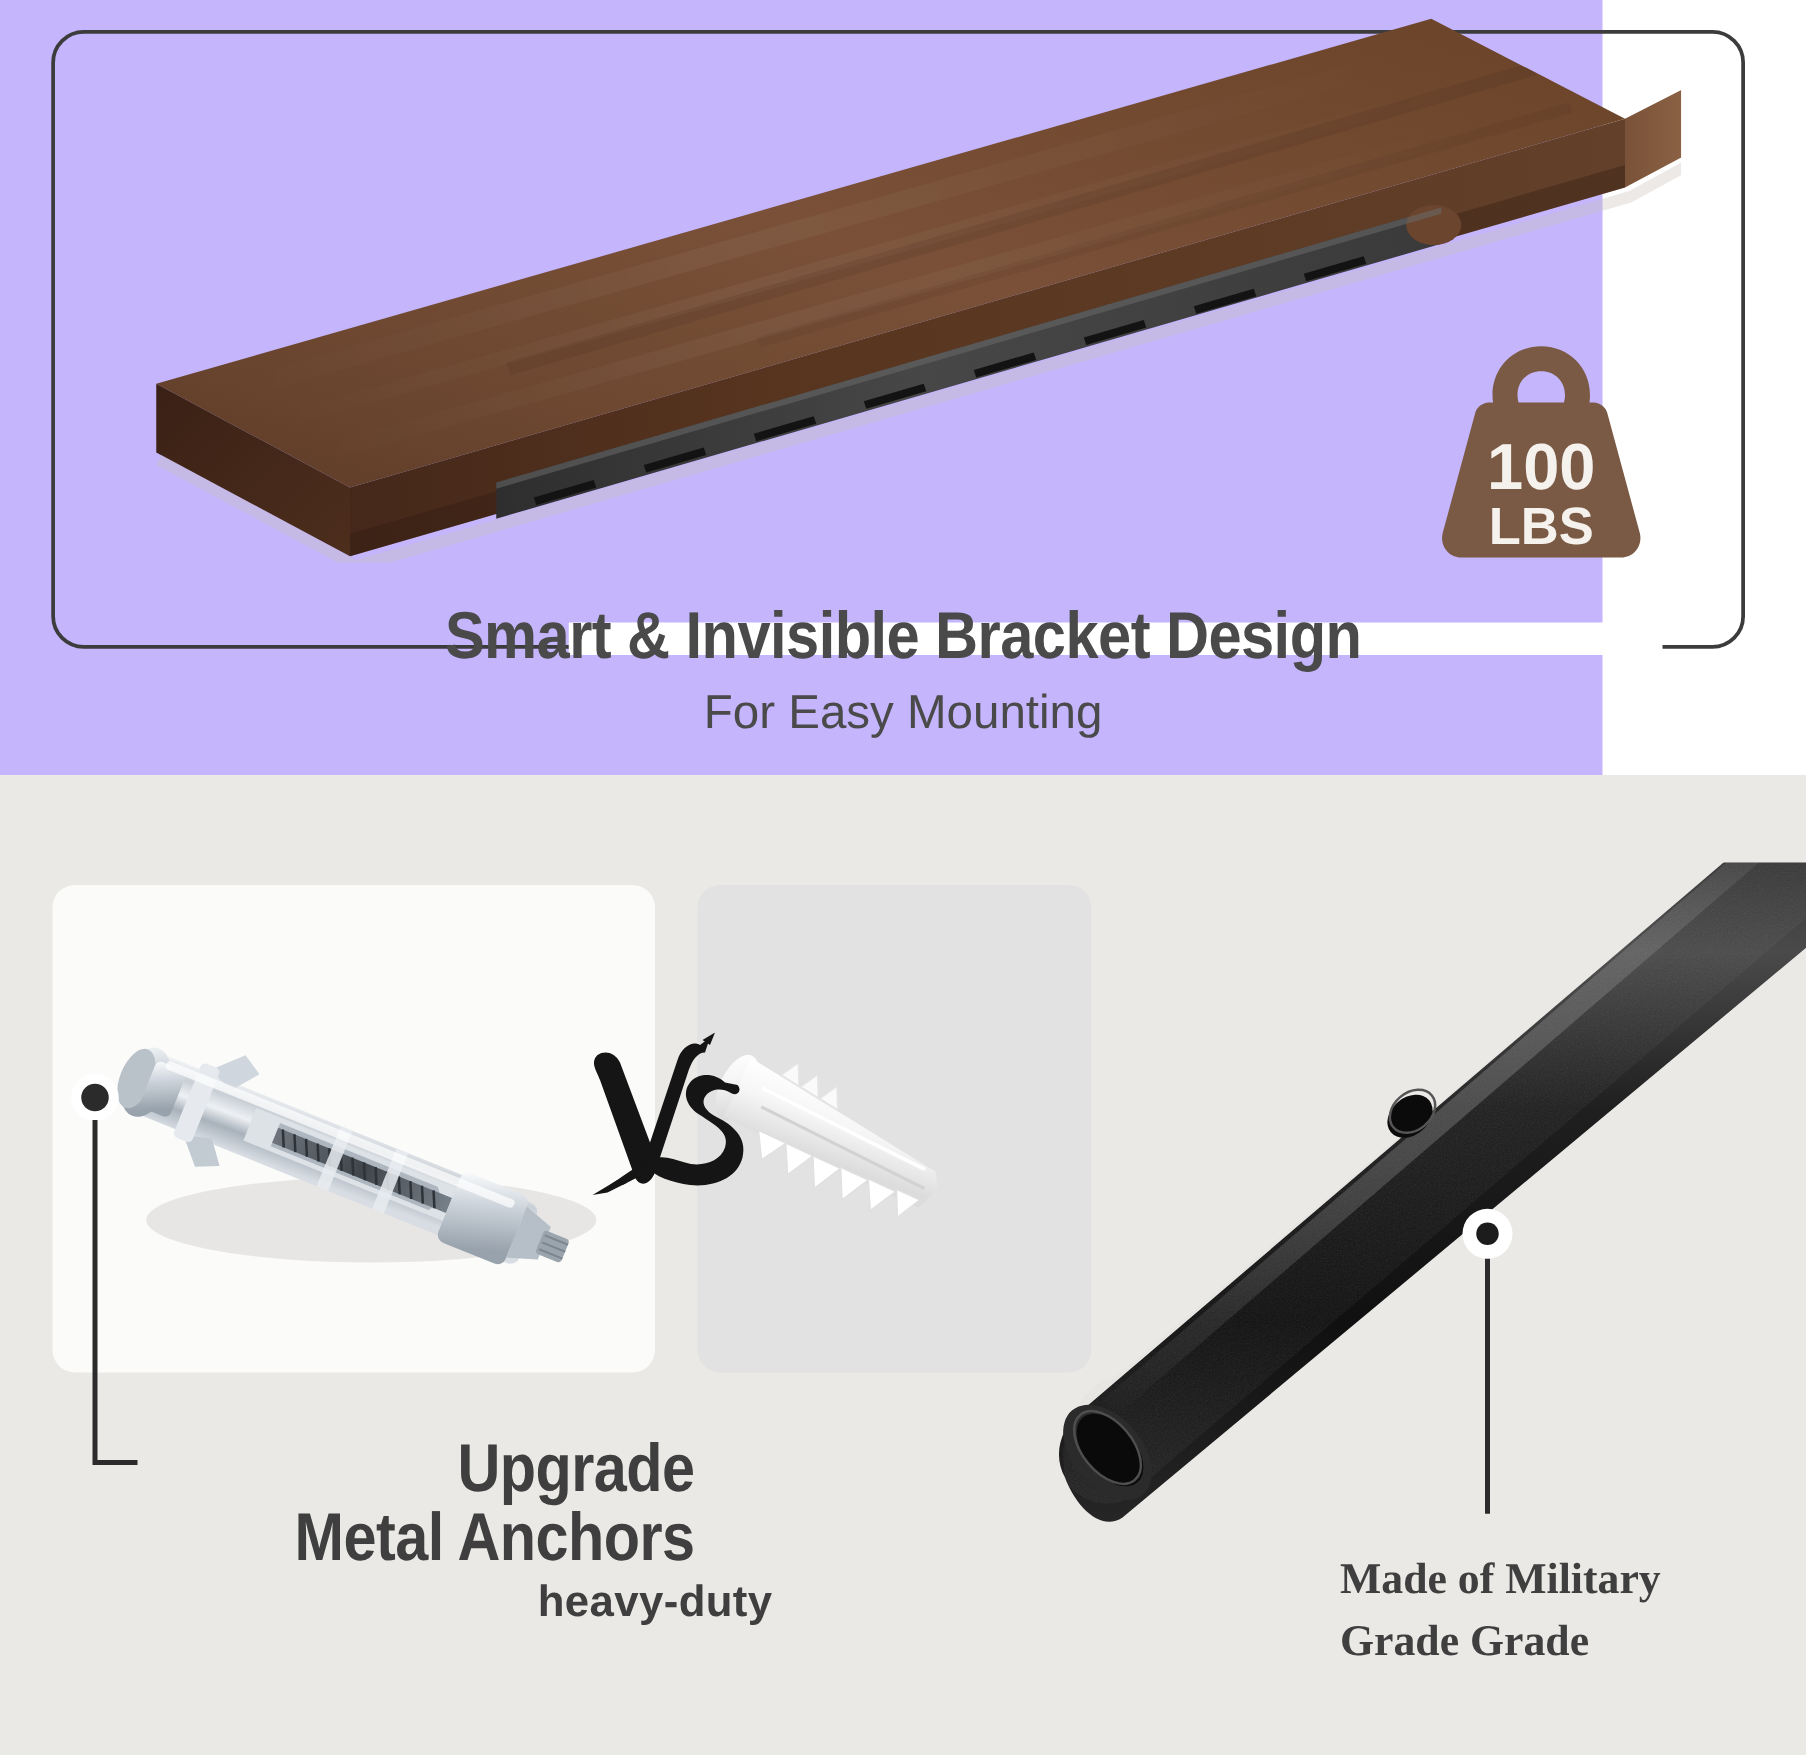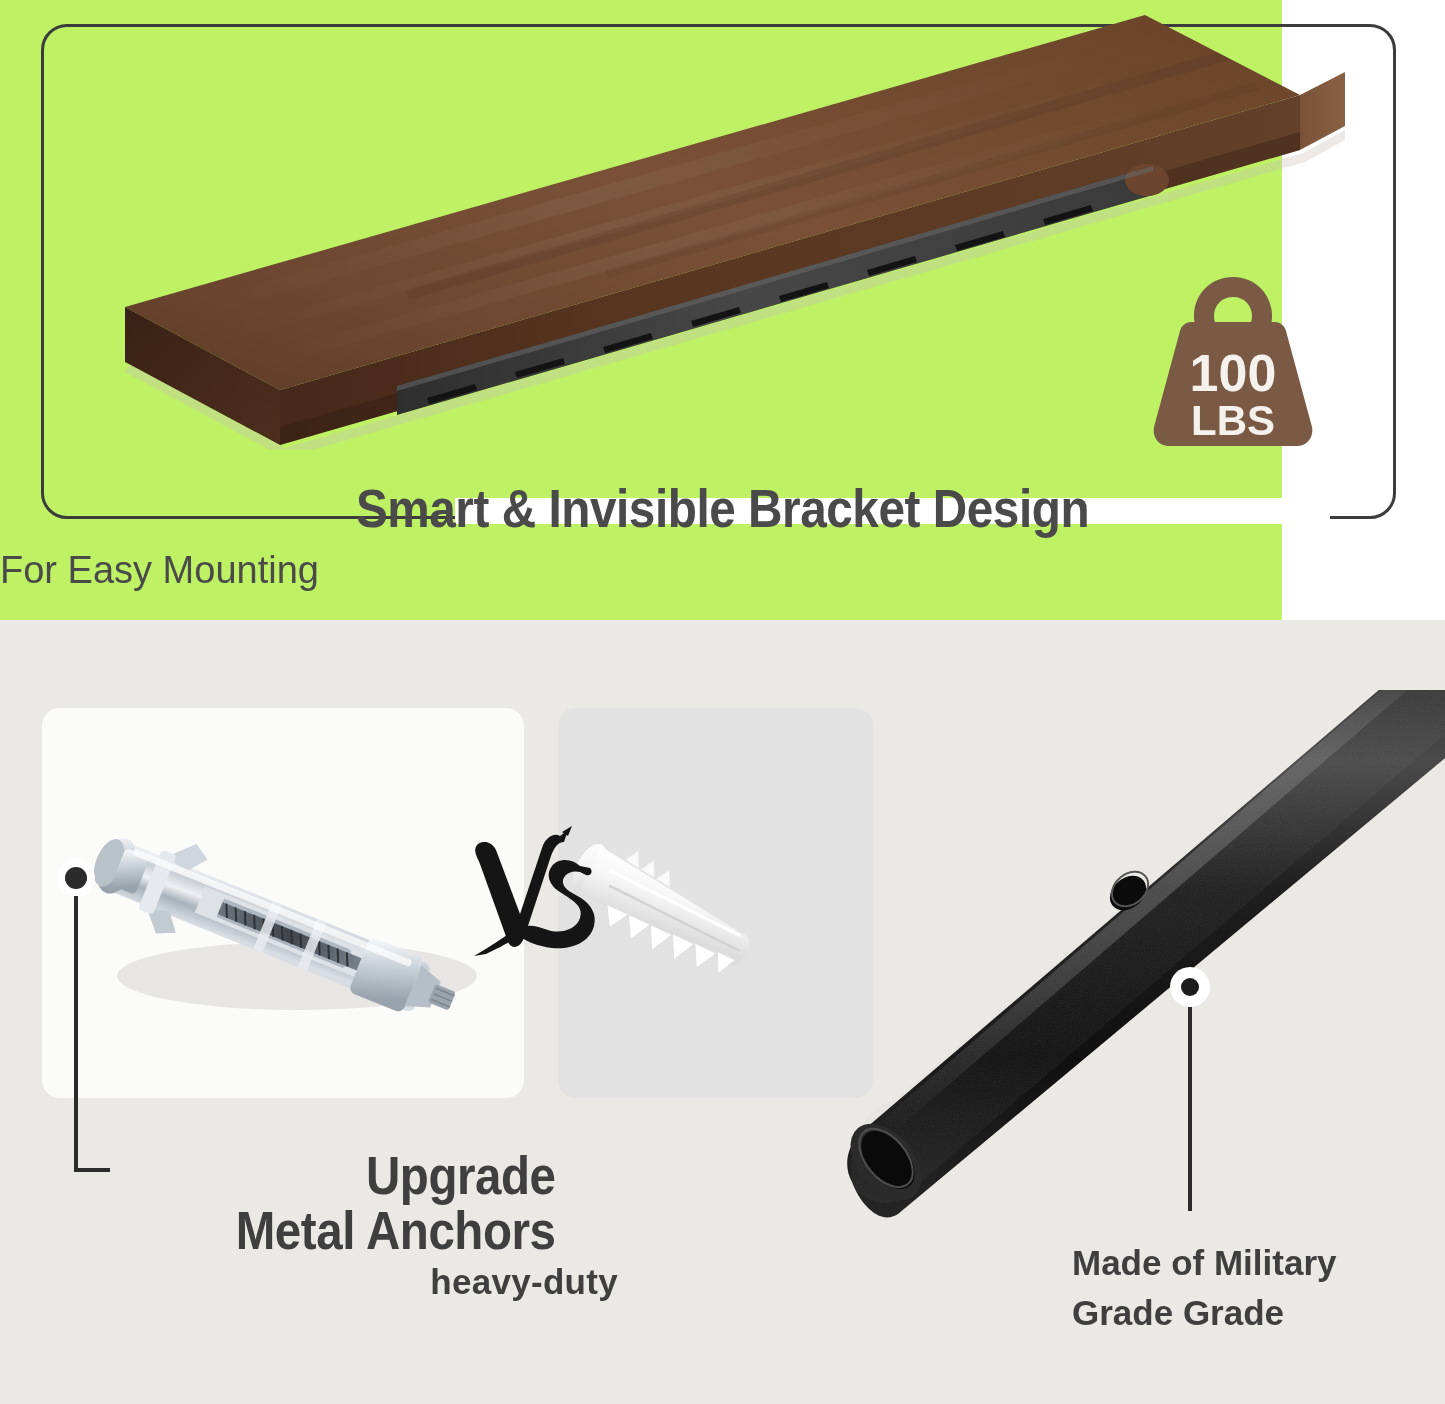--- a/index.html
+++ b/index.html
@@ -12,21 +12,21 @@
   #page {
     position: relative;
     width: 1445px; height: 1404px;
     overflow: hidden;
   }
 
   
   .top-section {
     position: absolute; left: 0; top: 0;
     width: 1282px; height: 620px;
-    background: #bef264;
+    background: #c4b5fd;
   }
 
   
   .frame {
     position: absolute;
     left: 41px; top: 24px;
     width: 1355px; height: 495px;
     border: 3px solid #3c3c3c;
     border-radius: 26px;
     background: transparent;
@@ -67,20 +67,21 @@
     letter-spacing: -0.5px;
     color: #4a4a4a;
     transform: scaleX(0.90);
     transform-origin: center top;
     white-space: nowrap;
   }
   .subline {
     position: absolute;
     left: 0; top: 549px;
     width: 1445px;
+    text-align: center;
     font-size: 38px;
     font-weight: 400;
     color: #4a4a4a;
     white-space: nowrap;
   }
 
   
   .bottom-section {
     position: absolute; left: 0; top: 620px;
     width: 1445px; height: 784px;
@@ -170,20 +171,21 @@
     position: absolute;
     left: 1072px; top: 1238px;
     width: 330px;
   }
   .label-right .line {
     font-size: 35px;
     font-weight: bold;
     line-height: 1.42;
     color: #3f3f3f;
     white-space: nowrap;
+    font-family: Liberation Serif, serif;
   }
 </style>
 </head>
 <body>
 
 <div id="page">
 
   <div class="top-section">
 
     <div class="frame"></div>

